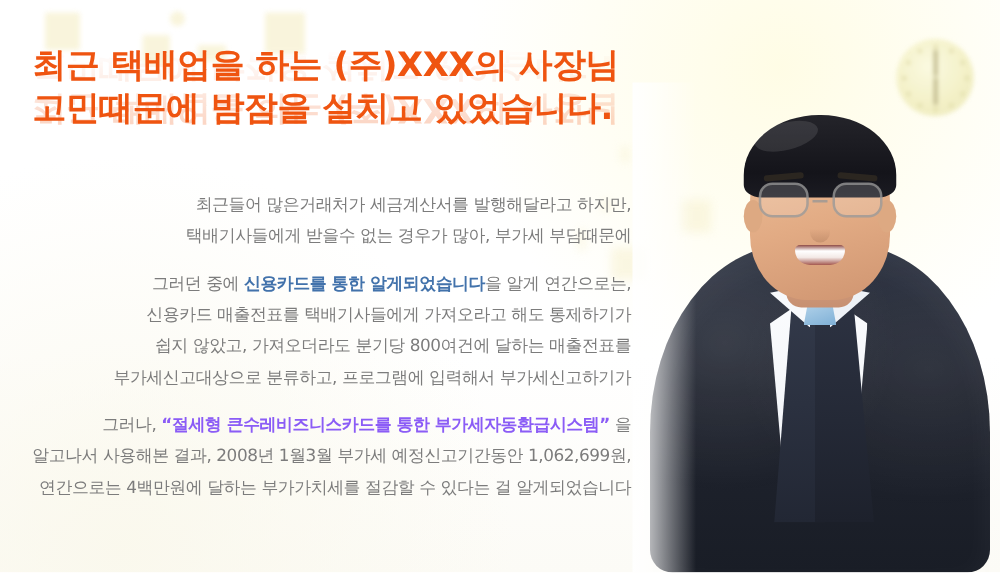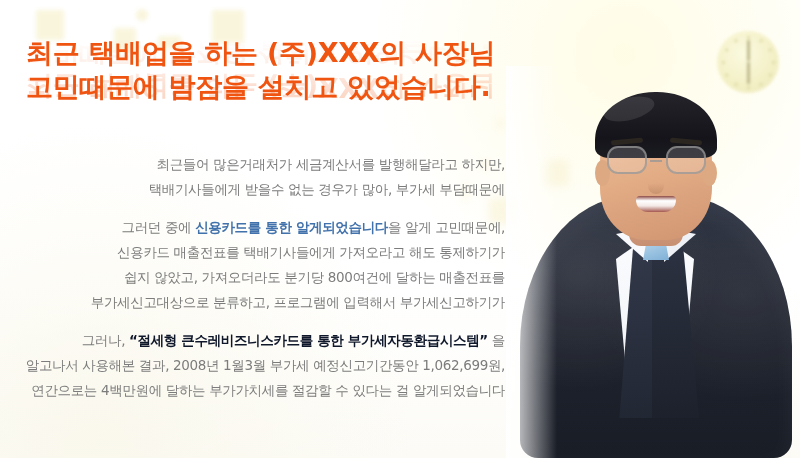--- a/index.html
+++ b/index.html
@@ -294,25 +294,25 @@
       <span class="hl-line">최근 택배업을 하는 (주)XXX의 사장님</span>
       <span class="hl-line">고민때문에 밤잠을 설치고 있었습니다.</span>
     </div>
 
   <div id="body-copy" class="body-copy" style="color: rgb(124, 124, 124); text-align: right;">
       <div class="para">
         <span class="ln"><span>최근들어 많은거래처가 세금계산서를 발행해달라고 하지만,</span></span>
         <span class="ln"><span>택배기사들에게 받을수 없는 경우가 많아, 부가세 부담때문에</span></span>
       </div>
       <div class="para">
-        <span class="ln"><span>그러던 중에 </span><span class="hl-blue" style="color: rgb(66, 114, 171);">신용카드를 통한 알게되었습니다</span><span>을 알게 고민때문에,</span></span>
+        <span class="ln"><span>그러던 중에 </span><span class="hl-blue" style="color: rgb(66, 114, 171);">신용카드를 통한 알게되었습니다</span><span>을 알게 연간으로는,</span></span>
         <span class="ln"><span>신용카드 매출전표를 택배기사들에게 가져오라고 해도 통제하기가</span></span>
         <span class="ln"><span>쉽지 않았고, 가져오더라도 분기당 800여건에 달하는 매출전표를</span></span>
         <span class="ln"><span>부가세신고대상으로 분류하고, 프로그램에 입력해서 부가세신고하기가</span></span>
       </div>
       <div class="para final">
-        <span class="ln"><span>그러나, </span><span class="hl-orange" style="color: #0f172a;">“절세형 큰수레비즈니스카드를 통한 부가세자동환급시스템”</span><span> 을</span></span>
+        <span class="ln"><span>그러나, </span><span class="hl-orange" style="color: #8b5cf6;">“절세형 큰수레비즈니스카드를 통한 부가세자동환급시스템”</span><span> 을</span></span>
         <span class="ln"><span>알고나서 사용해본 결과, 2008년 1월3월 부가세 예정신고기간동안 1,062,699원,</span></span>
         <span class="ln"><span>연간으로는 4백만원에 달하는 부가가치세를 절감할 수 있다는 걸 알게되었습니다</span></span>
       </div>
     </div>
 
 </div>
 
 </body></html>

